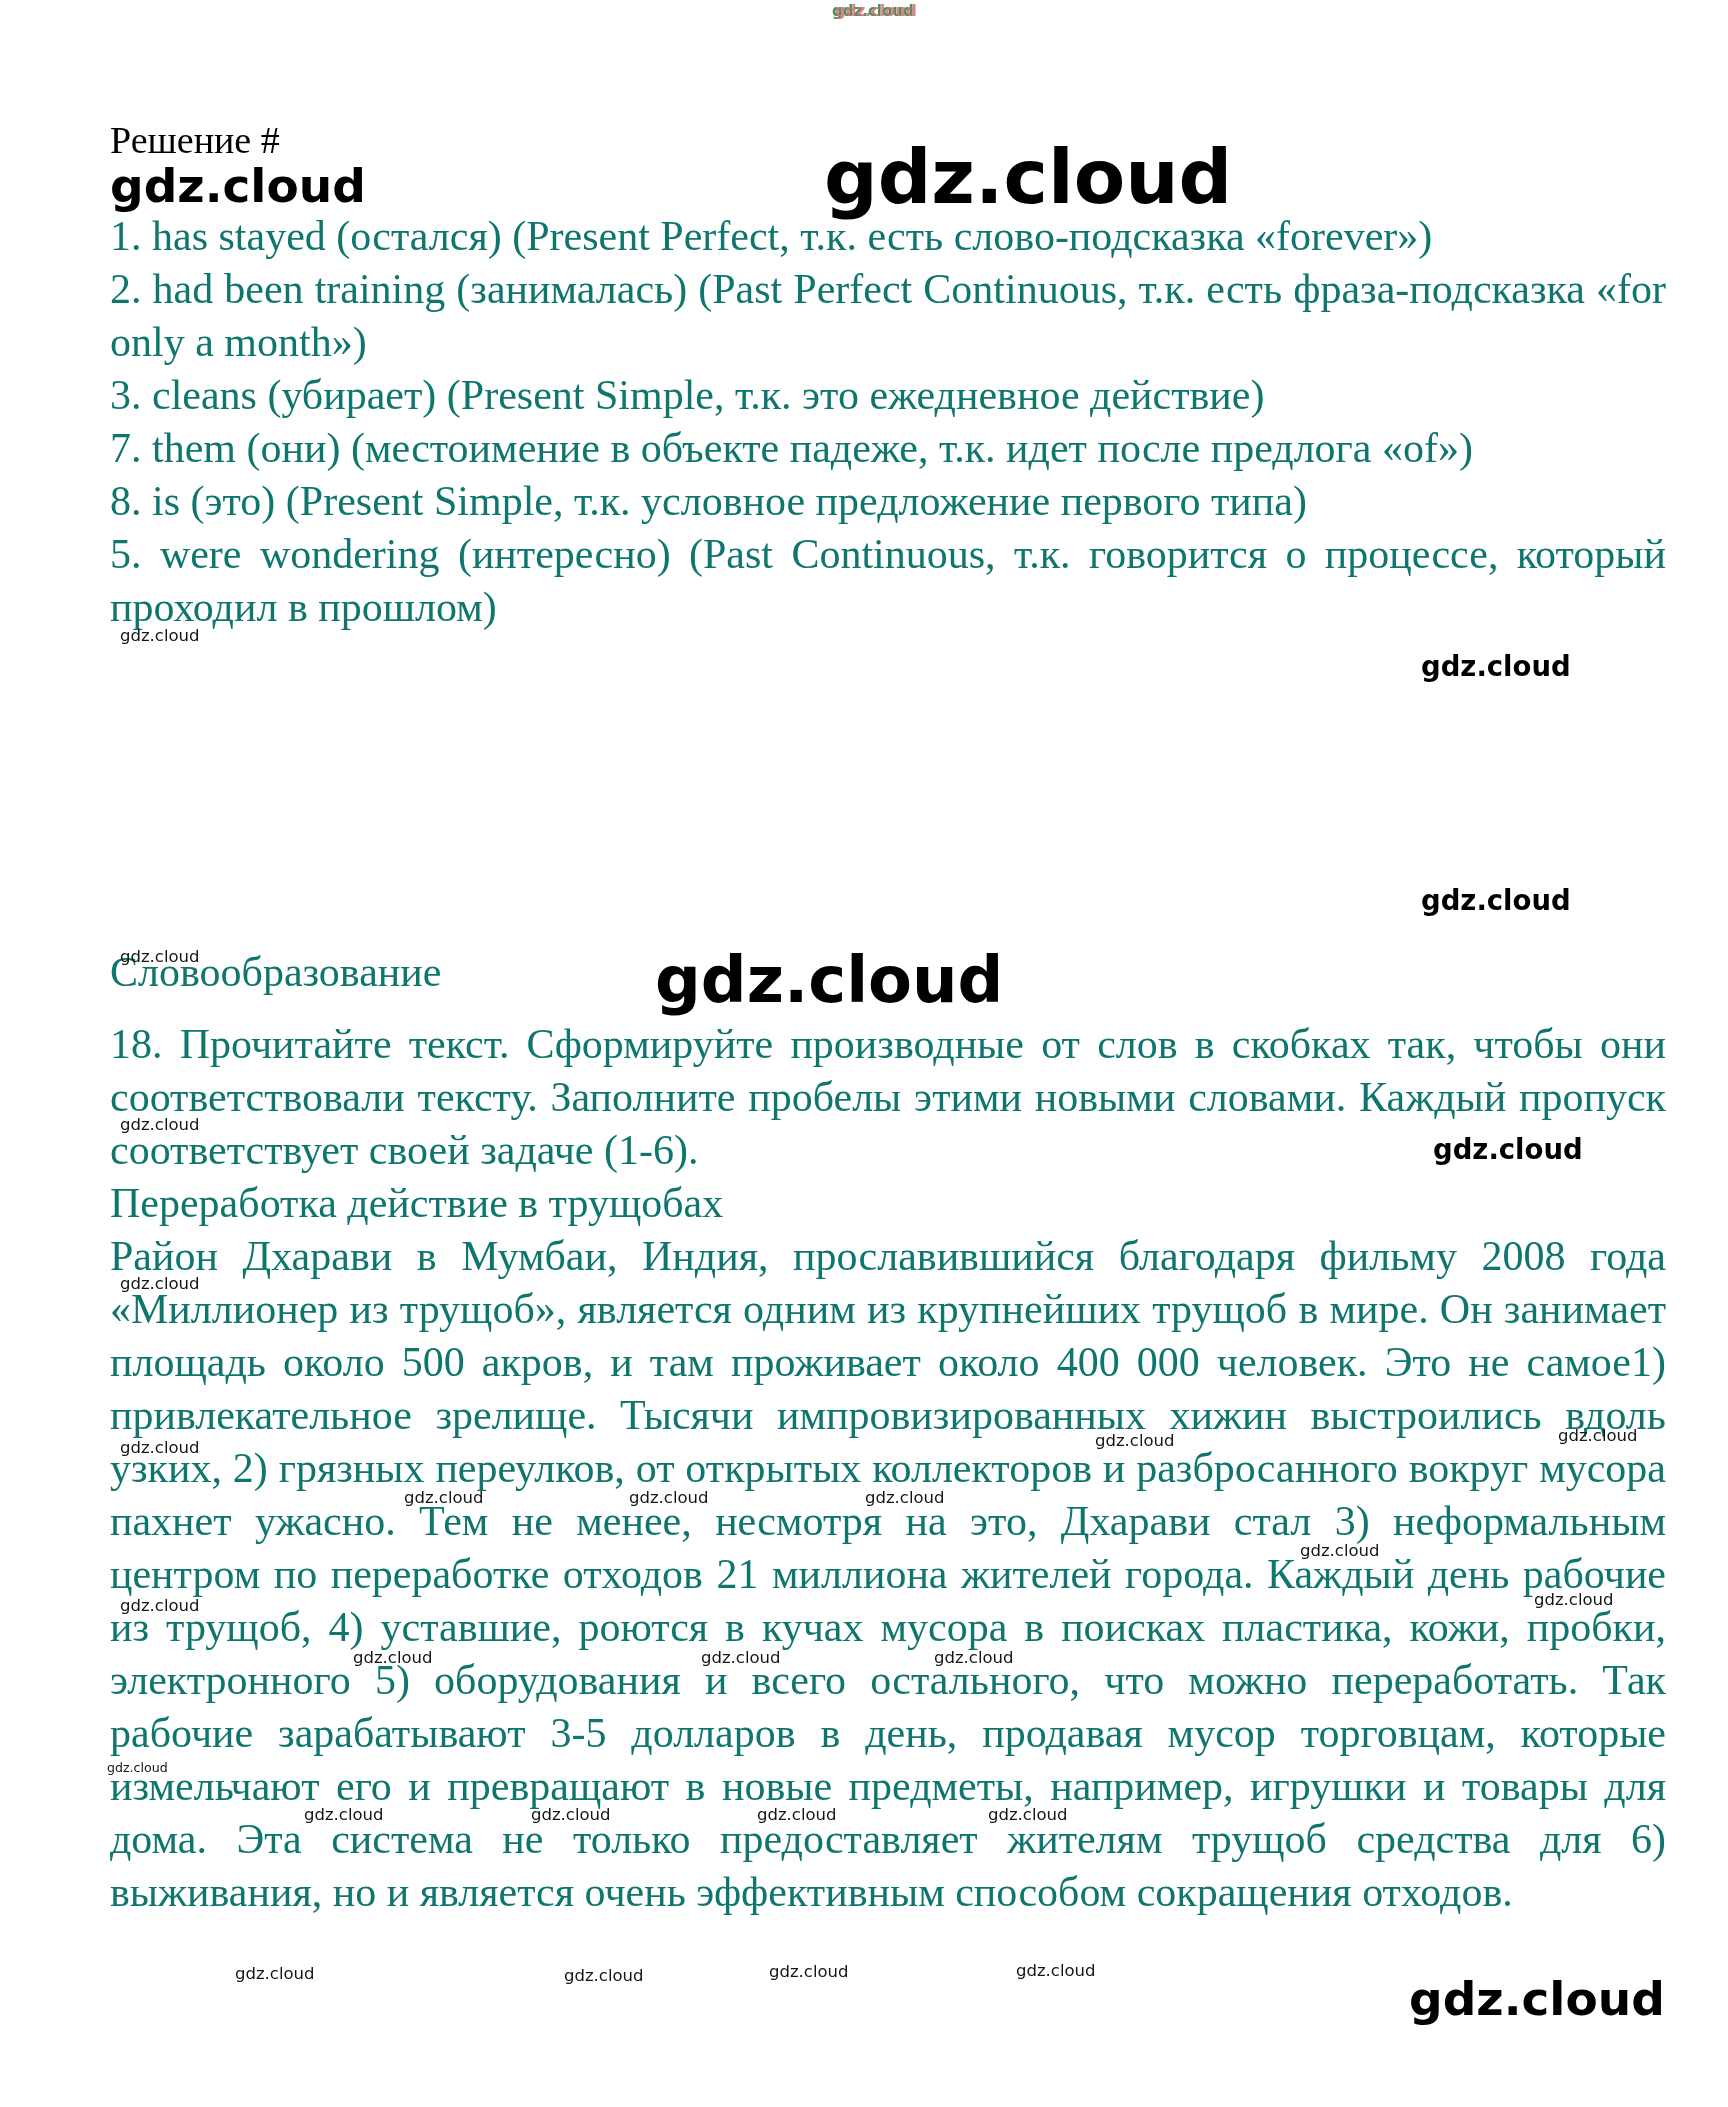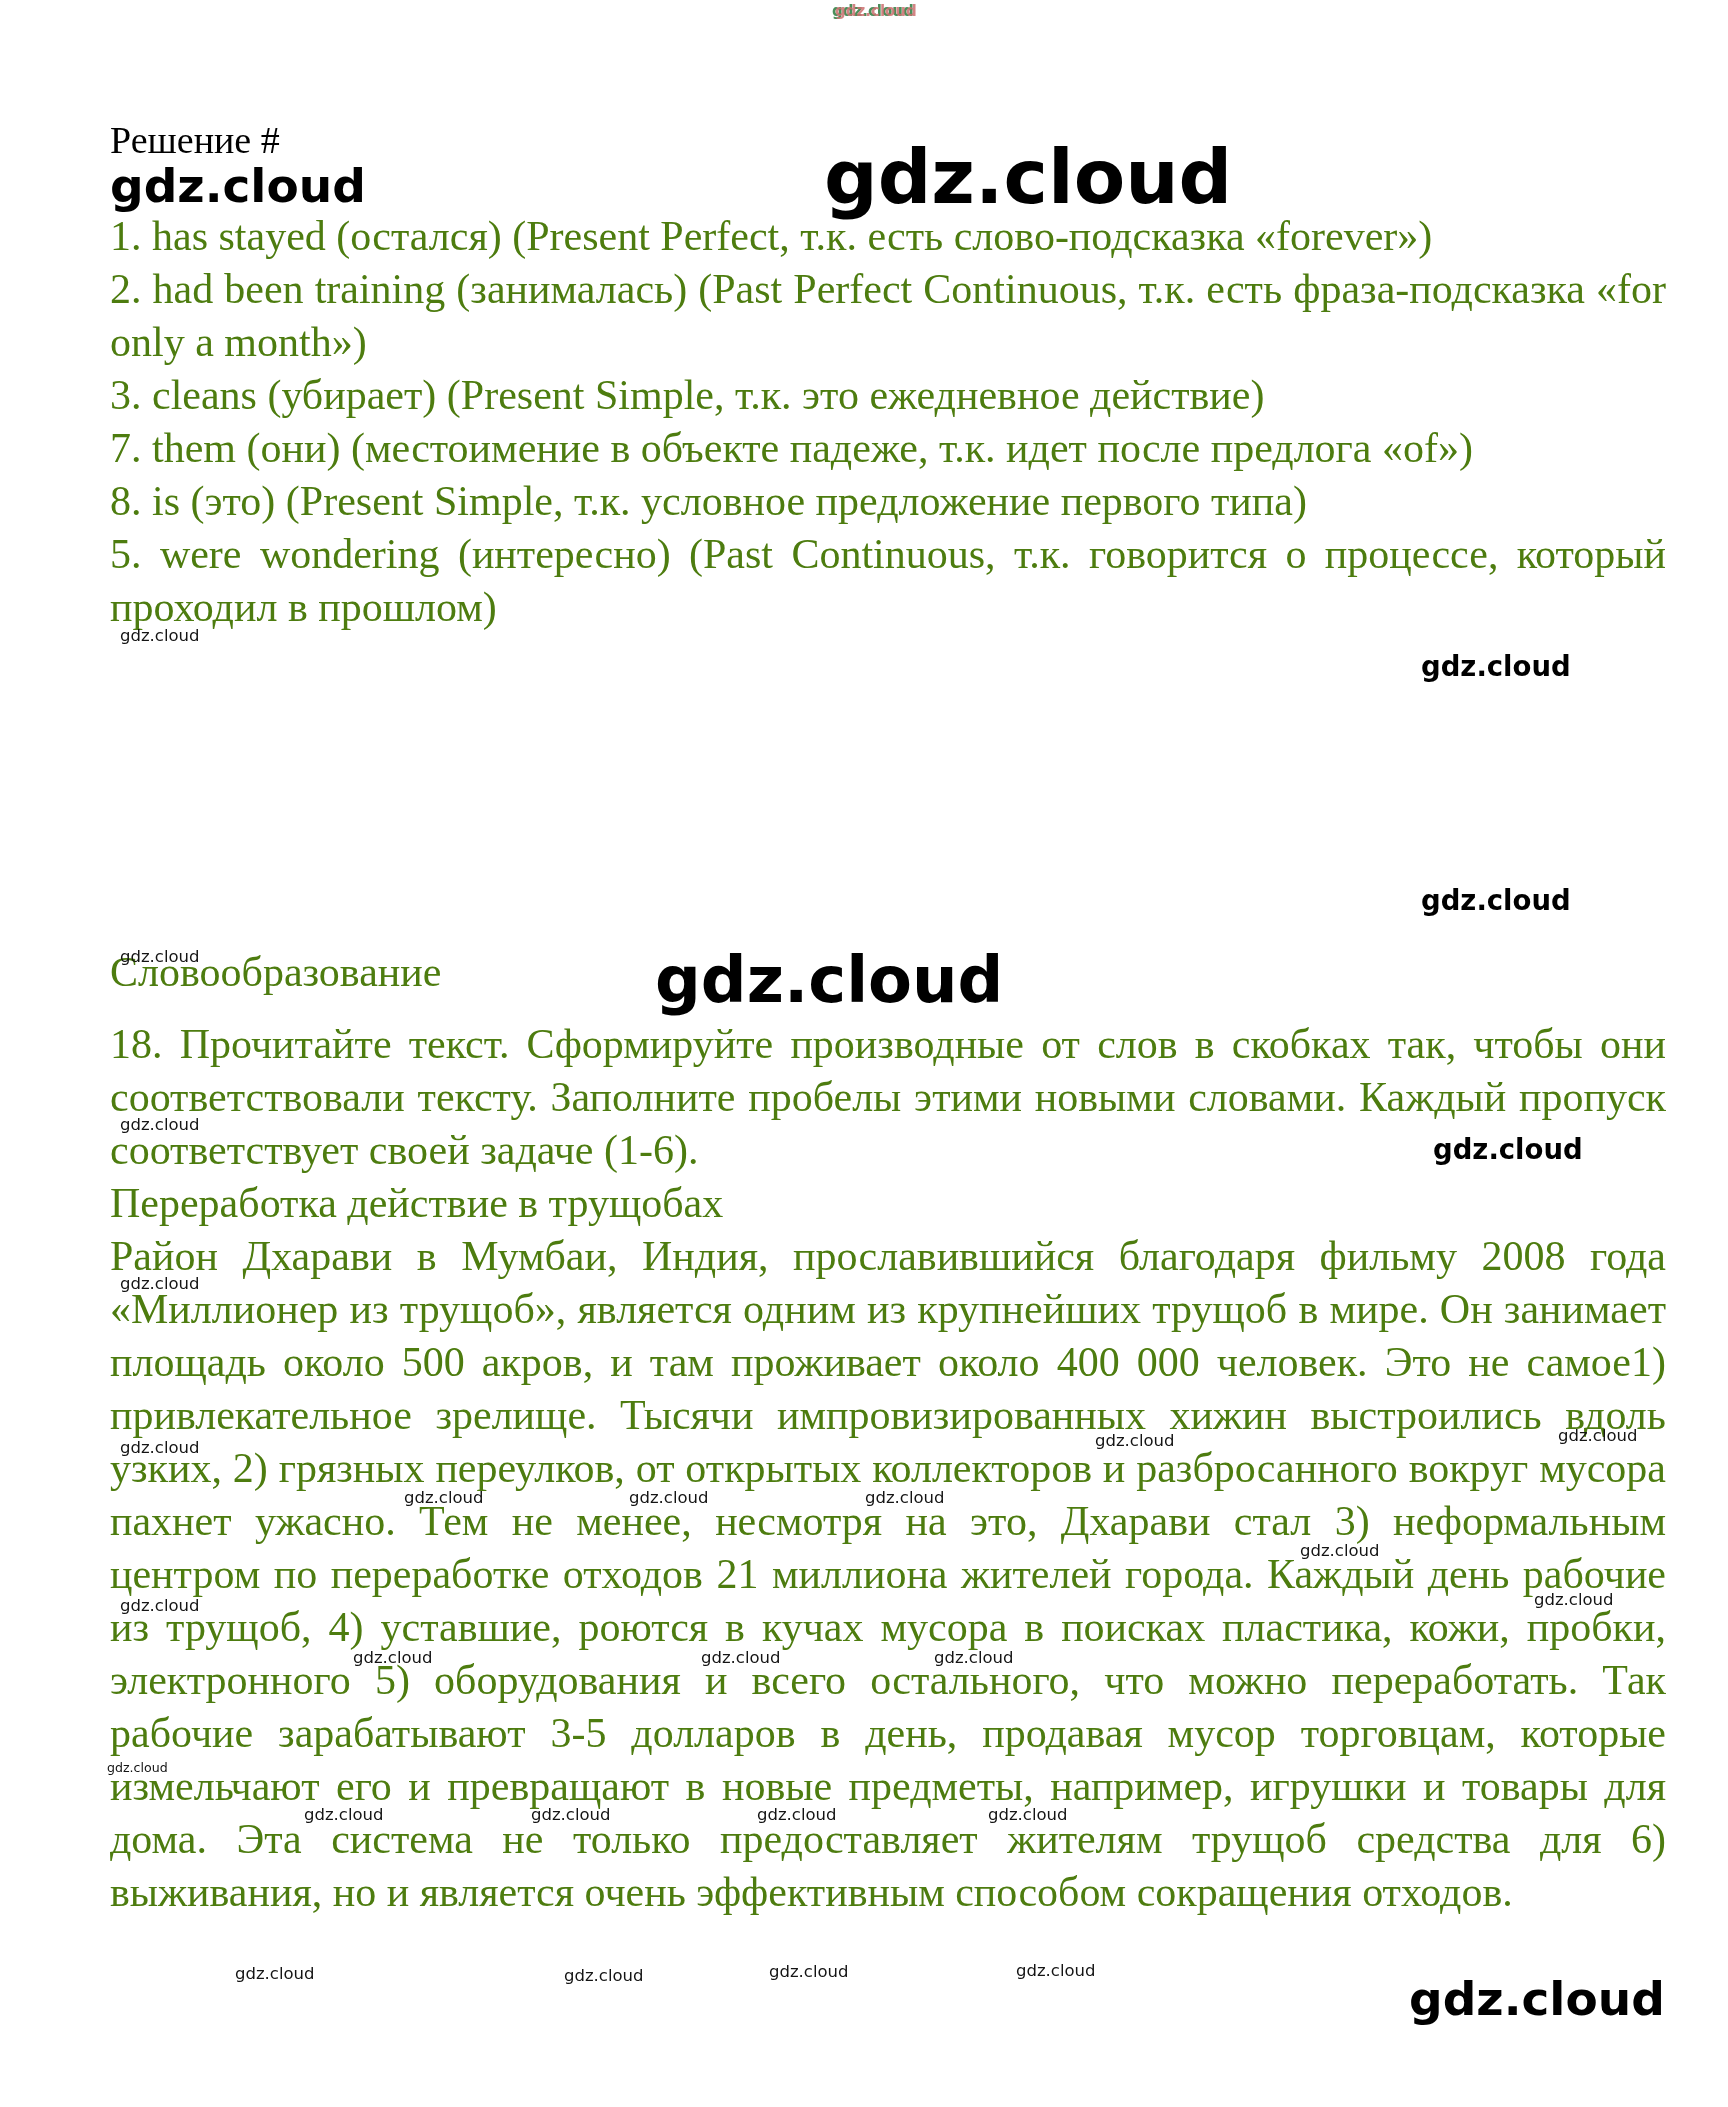--- a/index.html
+++ b/index.html
@@ -17,21 +17,21 @@
     font-family: "Liberation Serif", serif;
     font-size: 38px;
     font-weight: normal;
     white-space: nowrap;
   }
   section { position: absolute; }
   .para, .line, .answers p {
     font-size: 42px;
     line-height: 53px;
     text-align: justify;
-    color: #4d7c0f;
+    color: #0f766e;
   }
   .line { text-align: left; white-space: nowrap; }
   .task { margin-top: 19px; }
   
   .wm {
     position: absolute;
     font-family: "DejaVu Sans", sans-serif;
     color: #141414;
     white-space: nowrap;
     line-height: 1;

